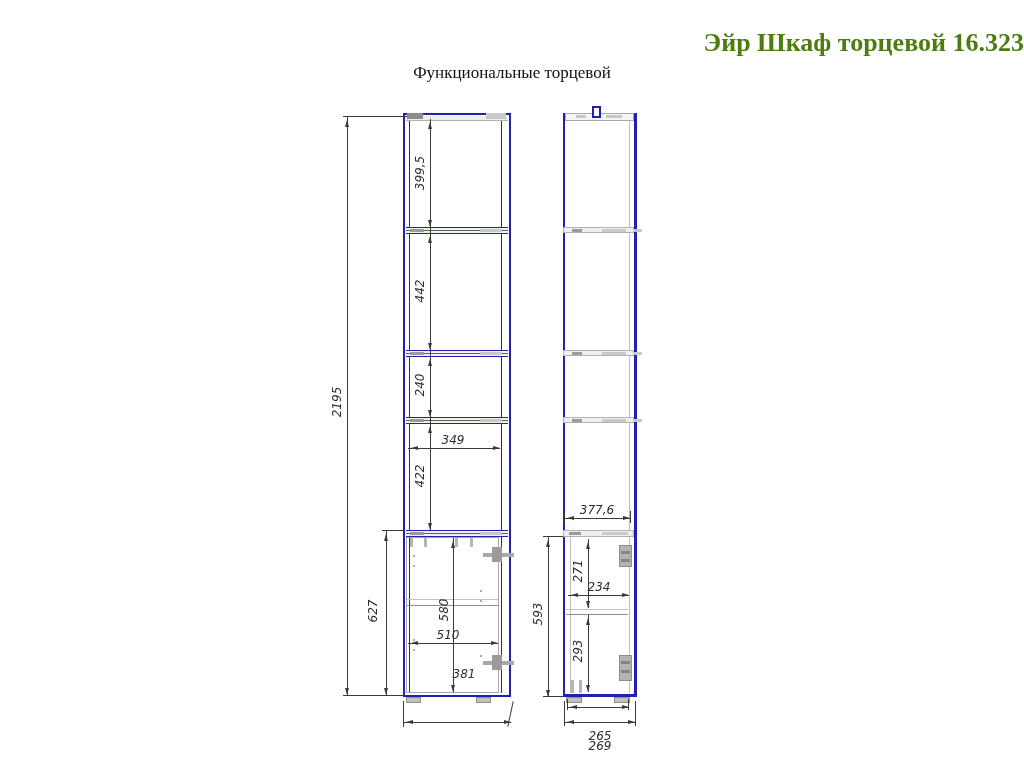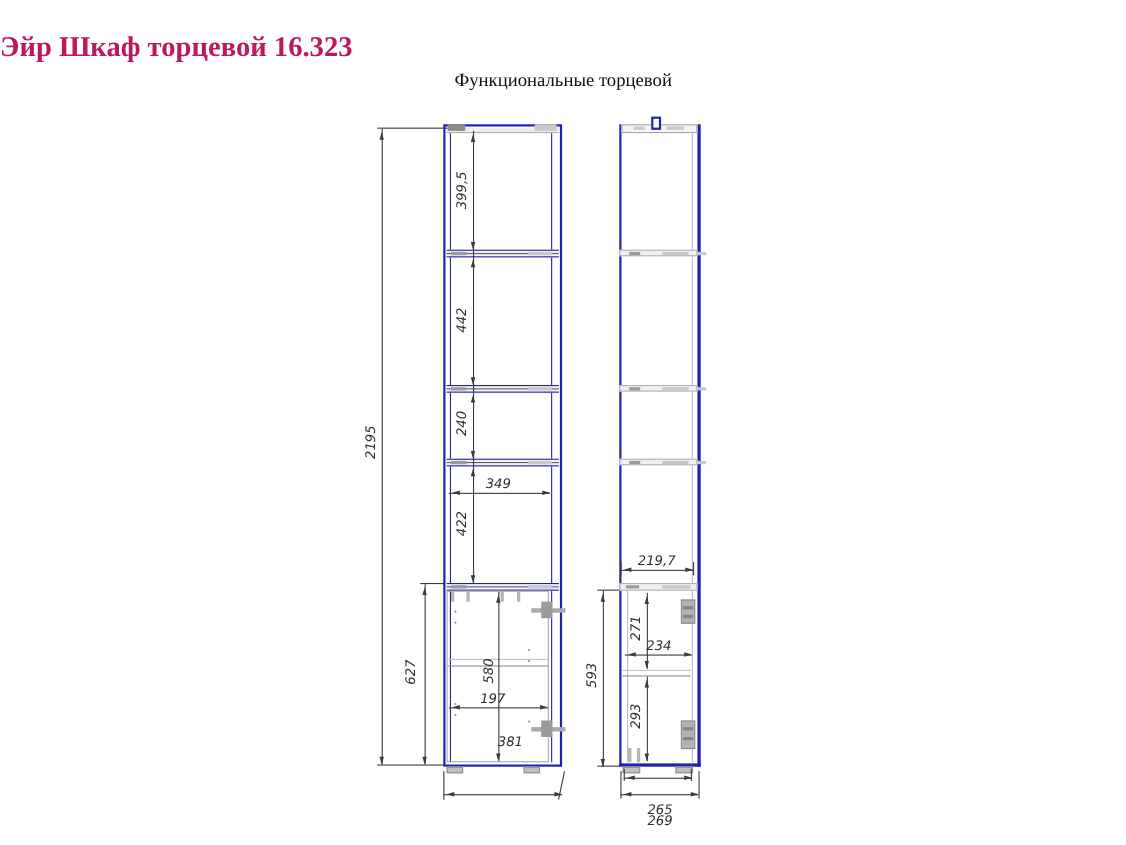--- a/index.html
+++ b/index.html
@@ -1,19 +1,19 @@
 <!DOCTYPE html>
 <html><head>
 <meta charset="utf-8">
 <style>
   *{margin:0;padding:0;box-sizing:border-box}
   html,body{width:1024px;height:768px;background:#fff}
   .canvas{position:absolute;left:0;top:0;width:1024px;height:768px;background:#fff;overflow:hidden}
   .canvas i,.canvas b,.canvas s,.abs{position:absolute;display:block;font-style:normal;text-decoration:none}
-  .ttl{position:absolute;left:0;right:0;top:28px;text-align:left;font-family:"Liberation Serif",serif;font-size:26px;font-weight:bold;color:#be185d}
+  .ttl{position:absolute;left:0;right:0;top:28px;text-align:right;font-family:"Liberation Serif",serif;font-size:26px;font-weight:bold;color:#4d7c0f}
   .sub{position:absolute;left:0;right:0;top:63px;text-align:center;font-family:"Liberation Serif",serif;font-size:17px;color:#101010}
   .ol{border:2px solid #2121b0}
   .bv{background:#2121b0}
   .gr{background:#9b9b9b}
   .band{background:#f1f1f1;border-top:1px solid #2121b0;border-bottom:1px solid #2121b0}
   .band:before{content:"";position:absolute;left:0;right:0;top:2px;height:1px;background:#606060}
   .sband{background:#efefef;border:1px solid #b2b2b2}
   .mk{top:1px;height:3px;background:#9b9b9b}
   .mk2{top:1px;height:3px;background:#c9c9c9}
   .dl{background:#3a3a3a}
@@ -122,21 +122,21 @@
     <span class="lbl" style="left:453px;top:446px">349</span>
 
     <i class="dl" style="left:453px;top:538px;width:1px;height:154px"></i>
     <b class="au" style="left:451px;top:538px"></b>
     <b class="ad" style="left:451px;top:685px"></b>
     <span class="lbl rot" style="left:444px;top:610px">580</span>
 
     <i class="dl" style="left:408px;top:643px;width:90px;height:1px"></i>
     <b class="al" style="left:408px;top:641px"></b>
     <b class="ar2" style="left:491px;top:641px"></b>
-    <span class="lbl" style="left:448px;top:641px">197</span>
+    <span class="lbl" style="left:448px;top:641px">510</span>
 
     <i class="ext" style="left:403px;top:701px;width:1px;height:26px"></i>
     <i class="ext" style="left:510px;top:701px;width:1px;height:26px;transform:rotate(12deg)"></i>
     <i class="dl" style="left:403px;top:722px;width:108px;height:1px"></i>
     <b class="al" style="left:403px;top:720px"></b>
     <b class="ar2" style="left:504px;top:720px"></b>
     <span class="lbl" style="left:464px;top:680px">381</span>
   </div>
 
   <div>
@@ -188,21 +188,21 @@
     <i class="ft" style="left:614px;top:697px;width:16px;height:6px"></i>
   </div>
 
   <div>
 
     <i class="ext" style="left:564px;top:511px;width:1px;height:12px"></i>
     <i class="ext" style="left:630px;top:511px;width:1px;height:12px"></i>
     <i class="dl" style="left:564px;top:518px;width:66px;height:1px"></i>
     <b class="al" style="left:564px;top:516px"></b>
     <b class="ar2" style="left:623px;top:516px"></b>
-    <span class="lbl" style="left:597px;top:516px">219,7</span>
+    <span class="lbl" style="left:597px;top:516px">377,6</span>
 
     <i class="ext" style="left:543px;top:536px;width:20px;height:1px"></i>
     <i class="ext" style="left:543px;top:696px;width:20px;height:1px"></i>
     <i class="dl" style="left:548px;top:537px;width:1px;height:160px"></i>
     <b class="au" style="left:546px;top:537px"></b>
     <b class="ad" style="left:546px;top:690px"></b>
     <span class="lbl rot" style="left:538px;top:614px">593</span>
 
     <i class="dl" style="left:588px;top:539px;width:1px;height:69px"></i>
     <b class="au" style="left:586px;top:539px"></b>

